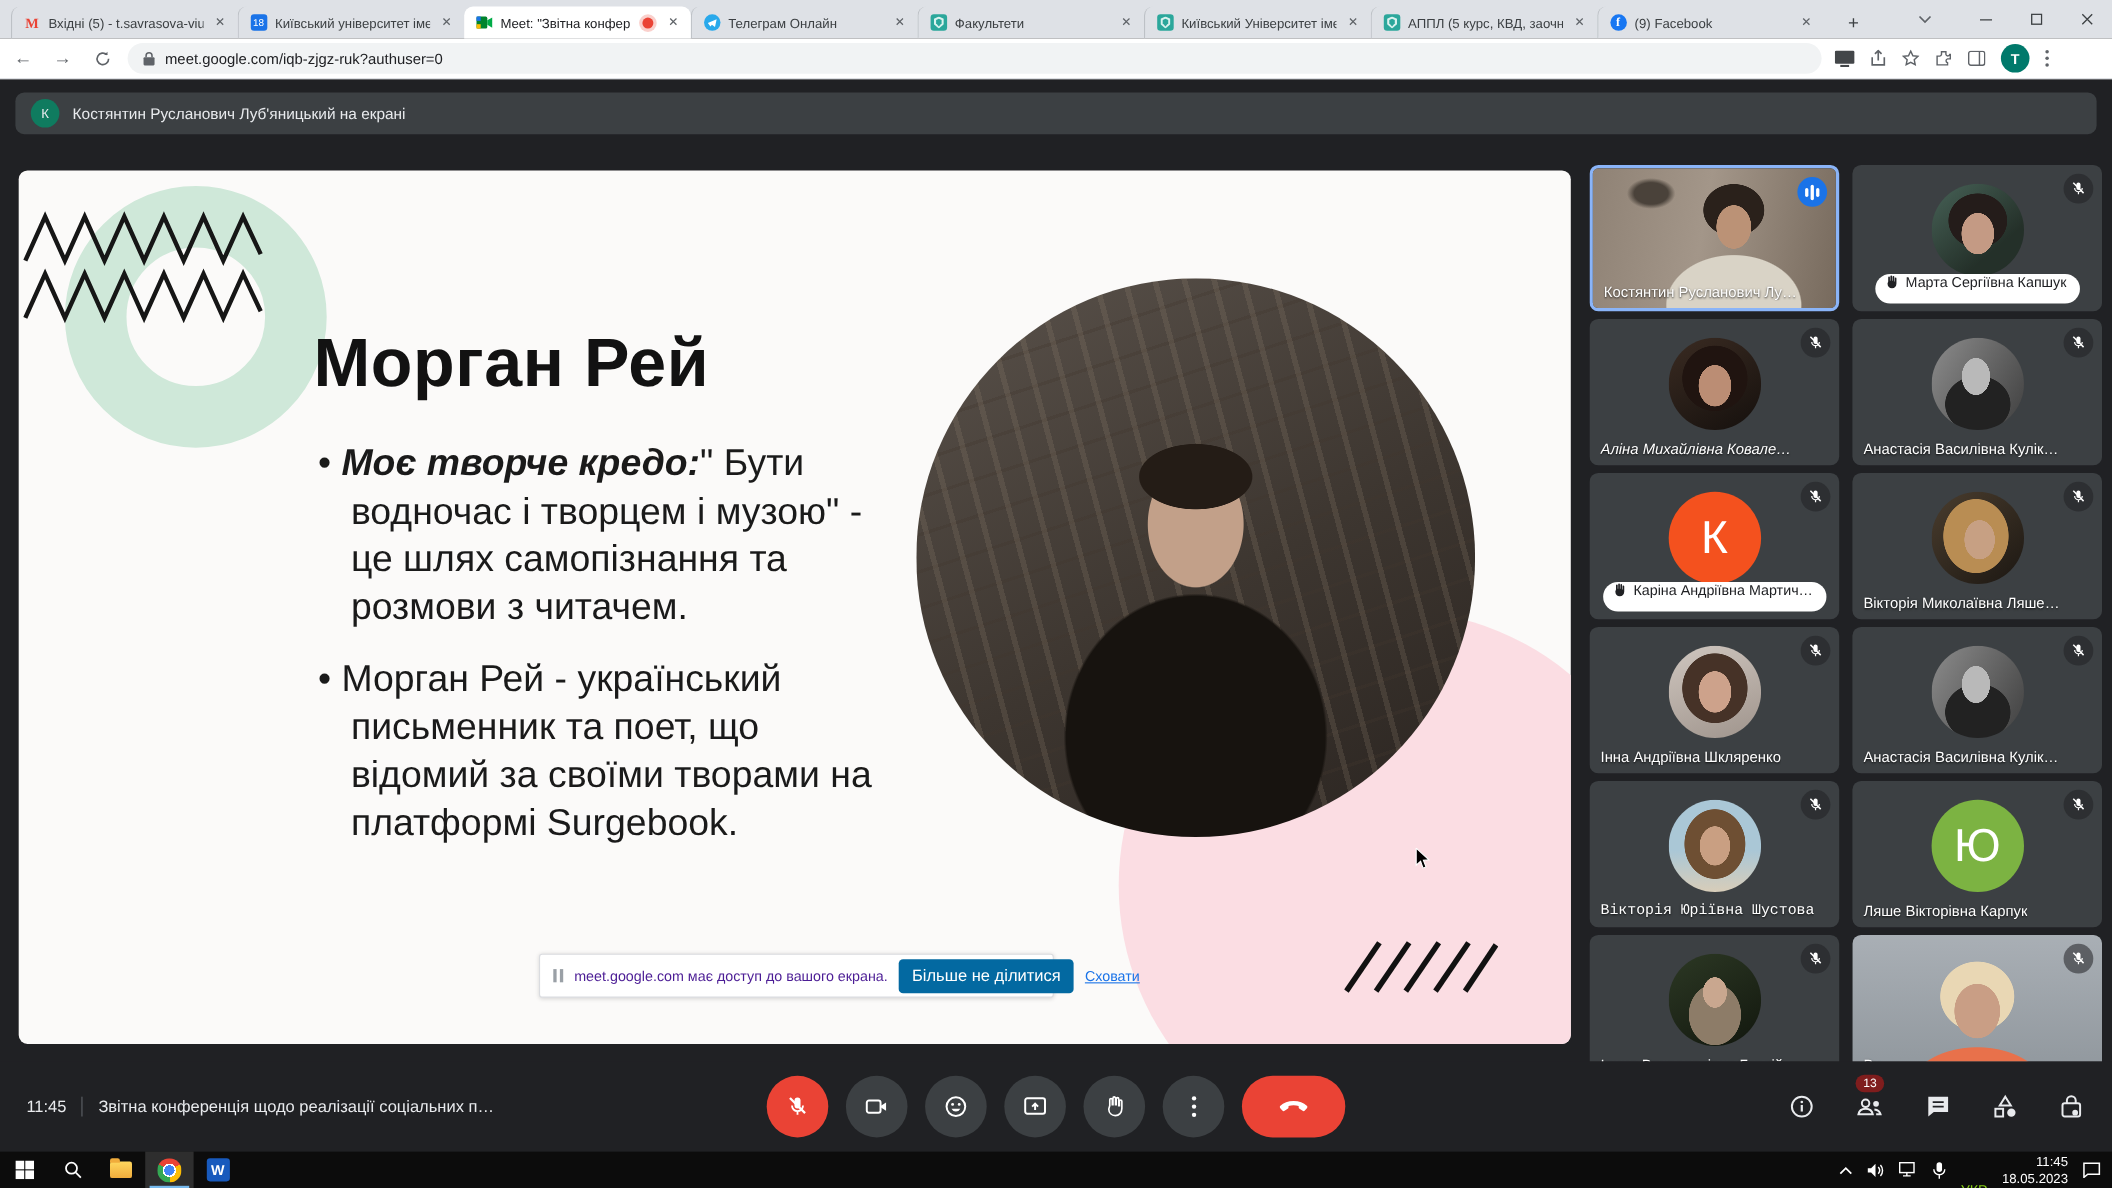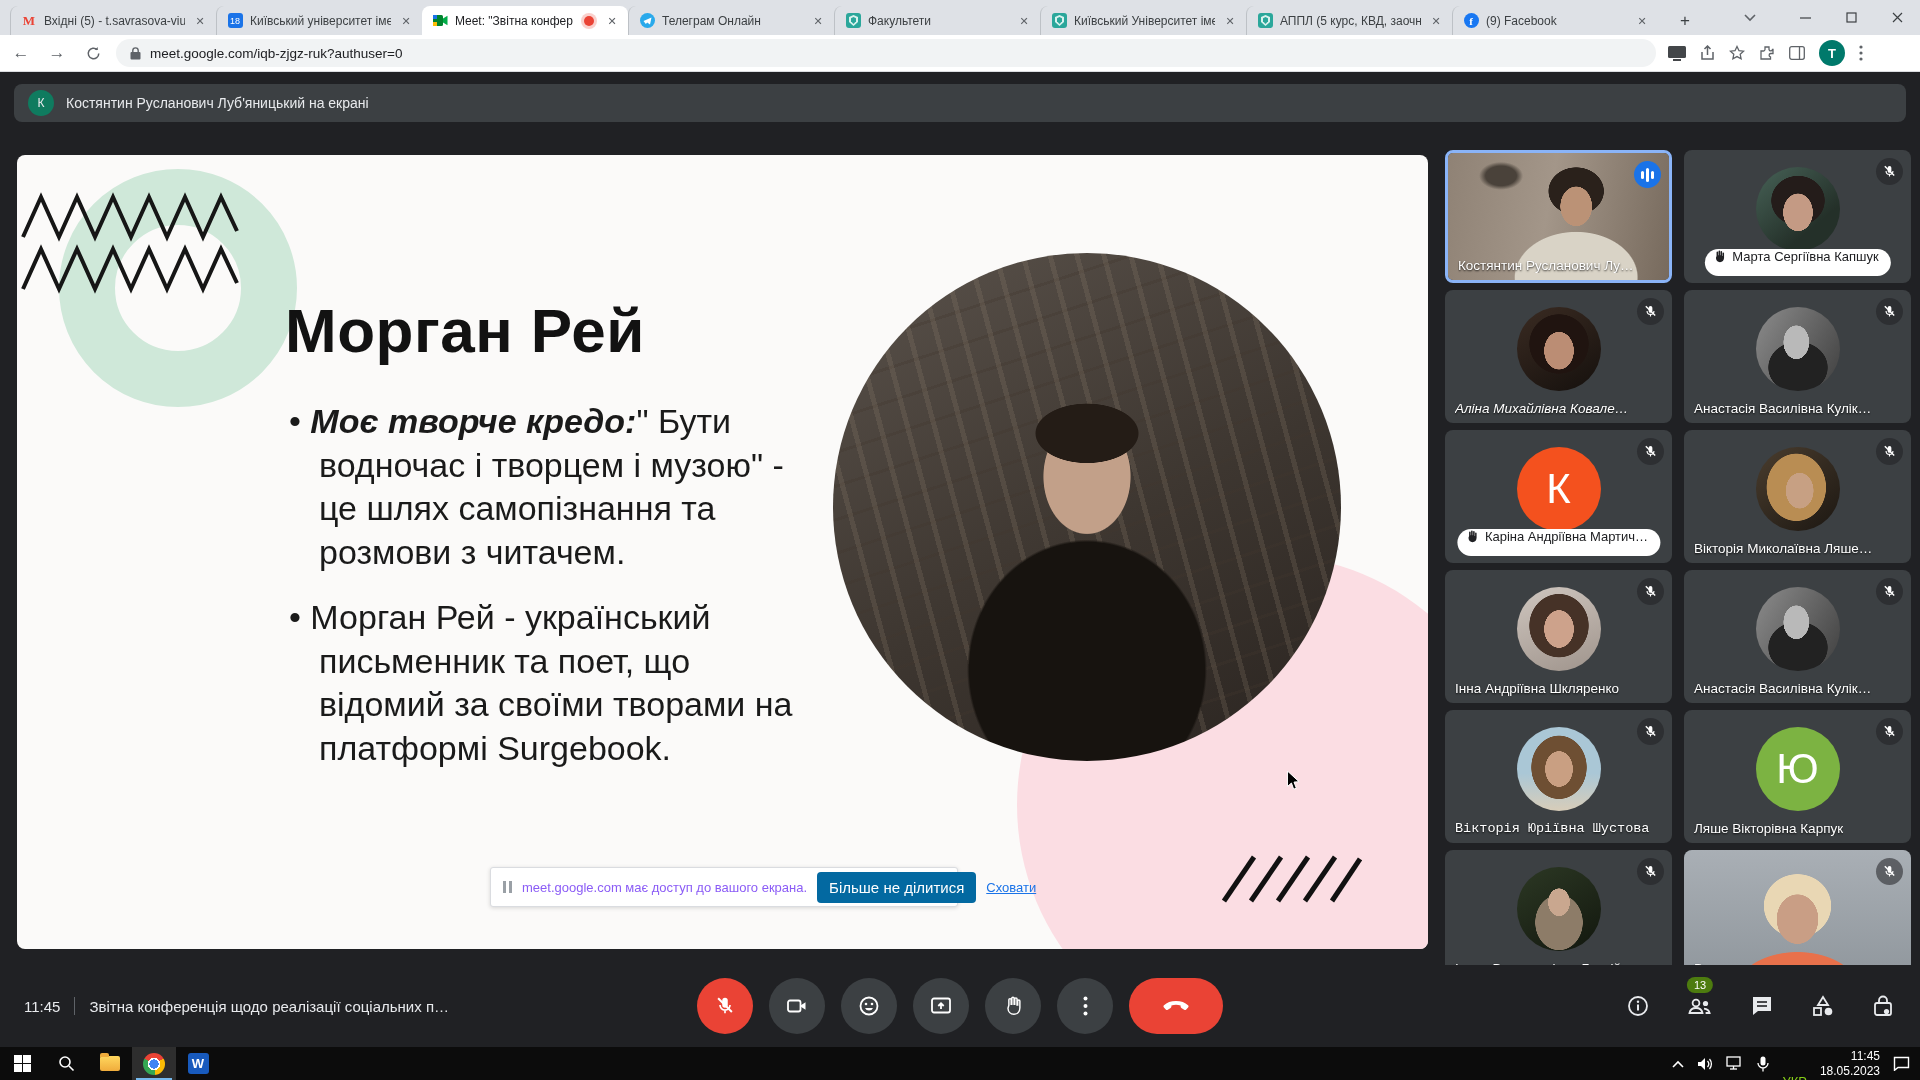--- a/index.html
+++ b/index.html
@@ -55,21 +55,21 @@
       radial-gradient(44px 58px at 50% 44%, #c2a089 98%, rgba(0,0,0,0)),
       radial-gradient(120px 130px at 50% 82%, #17130f 98%, rgba(0,0,0,0)),
       repeating-linear-gradient(75deg, rgba(150,134,115,.20) 0 5px, rgba(0,0,0,0) 5px 26px),
       repeating-linear-gradient(-18deg, rgba(65,54,45,.30) 0 3px, rgba(0,0,0,0) 3px 32px),
       linear-gradient(150deg, #5a524b, #3d3630 55%, #2a2420); }
   .slashes{ position:absolute; left:1205px; top:698px; }
   .notice{ position:absolute; left:473px; top:712px; width:468px; height:40px; background:#fff; border:1px solid #dadce0;
            border-radius:3px; box-shadow:0 1px 4px rgba(0,0,0,.15); display:flex; align-items:center; gap:10px; padding:0 12px; }
   .pausebars{ display:flex; gap:3px; }
   .pausebars i{ width:3px; height:12px; background:#9aa0a6; }
-  .notice-msg{ font-size:13px; color:#8b5cf6; white-space:nowrap; }
+  .notice-msg{ font-size:13px; color:#4c1d95; white-space:nowrap; }
   .notice-btn{ background:#0369a1; color:#fff; font-size:15px; border:none; border-radius:4px; padding:7px 12px; white-space:nowrap; }
   .notice-link{ font-size:13px; color:#1a73e8; text-decoration:underline; white-space:nowrap; }
   .cursor{ position:absolute; left:1267px; top:616px; }
 
   
   .tiles{ position:absolute; left:1445px; top:150px; width:466px; height:815px; overflow:hidden; }
   .tile{ position:absolute; width:227px; height:133px; background:#3c4043; border-radius:8px; overflow:hidden; }
   .tile.speaking{ border:3px solid #8ab4f8; }
   .tile-name{ position:absolute; left:10px; bottom:7px; max-width:205px; color:#fff; font-size:13.5px; font-weight:500;
               white-space:nowrap; overflow:hidden; text-overflow:ellipsis; text-shadow:0 1px 2px rgba(0,0,0,.85); }
@@ -89,21 +89,21 @@
   .bottombar{ position:absolute; left:0; top:965px; width:1920px; height:82px; background:#202124; }
   .bb-left{ position:absolute; left:24px; top:0; height:82px; display:flex; align-items:center; gap:14px; color:#e8eaed; font-size:15px; }
   .bb-div{ width:1px; height:18px; background:#5f6368; }
   .bb-title{ max-width:390px; white-space:nowrap; overflow:hidden; text-overflow:ellipsis; }
   .bb-center{ position:absolute; left:50%; top:13px; transform:translateX(-50%); display:flex; gap:16px; align-items:center; }
   .ctl{ width:56px; height:56px; border-radius:50%; background:#3c4043; display:flex; align-items:center; justify-content:center; }
   .ctl.red{ background:#ea4335; }
   .endcall{ width:94px; height:56px; border-radius:28px; background:#ea4335; display:flex; align-items:center; justify-content:center; }
   .bb-right{ position:absolute; right:26px; top:0; height:82px; display:flex; align-items:center; gap:36px; }
   .bbicon{ position:relative; display:flex; align-items:center; justify-content:center; }
-  .badge{ position:absolute; top:-17px; left:50%; transform:translateX(-50%); background:#4d7c0f; color:#fff; font-size:11px;
+  .badge{ position:absolute; top:-17px; left:50%; transform:translateX(-50%); background:#7f1d1d; color:#fff; font-size:11px;
           border-radius:9px; padding:2px 7px; }
 
   
   .taskbar{ position:absolute; left:0; top:1047px; width:1920px; height:33px; background:#0c0c0c; display:flex; align-items:center; }
   .tb-btn{ width:44px; height:33px; display:flex; align-items:center; justify-content:center; position:relative; }
   .tb-btn.open{ background:rgba(255,255,255,.14); }
   .tb-btn.open::after{ content:""; position:absolute; left:4px; right:4px; bottom:0; height:2px; background:#76b9ed; }
   .chrome-ball{ width:22px; height:22px; border-radius:50%;
     background: radial-gradient(circle, #4285f4 0 30%, #fff 30% 39%, rgba(0,0,0,0) 39%),
                 conic-gradient(from -60deg, #ea4335 0 120deg, #fbbc05 120deg 235deg, #34a853 235deg 360deg); }

